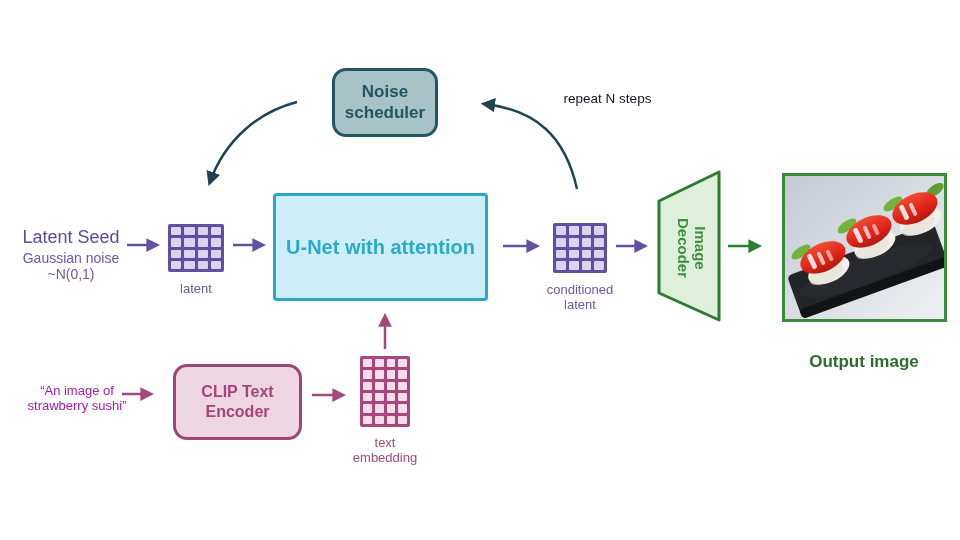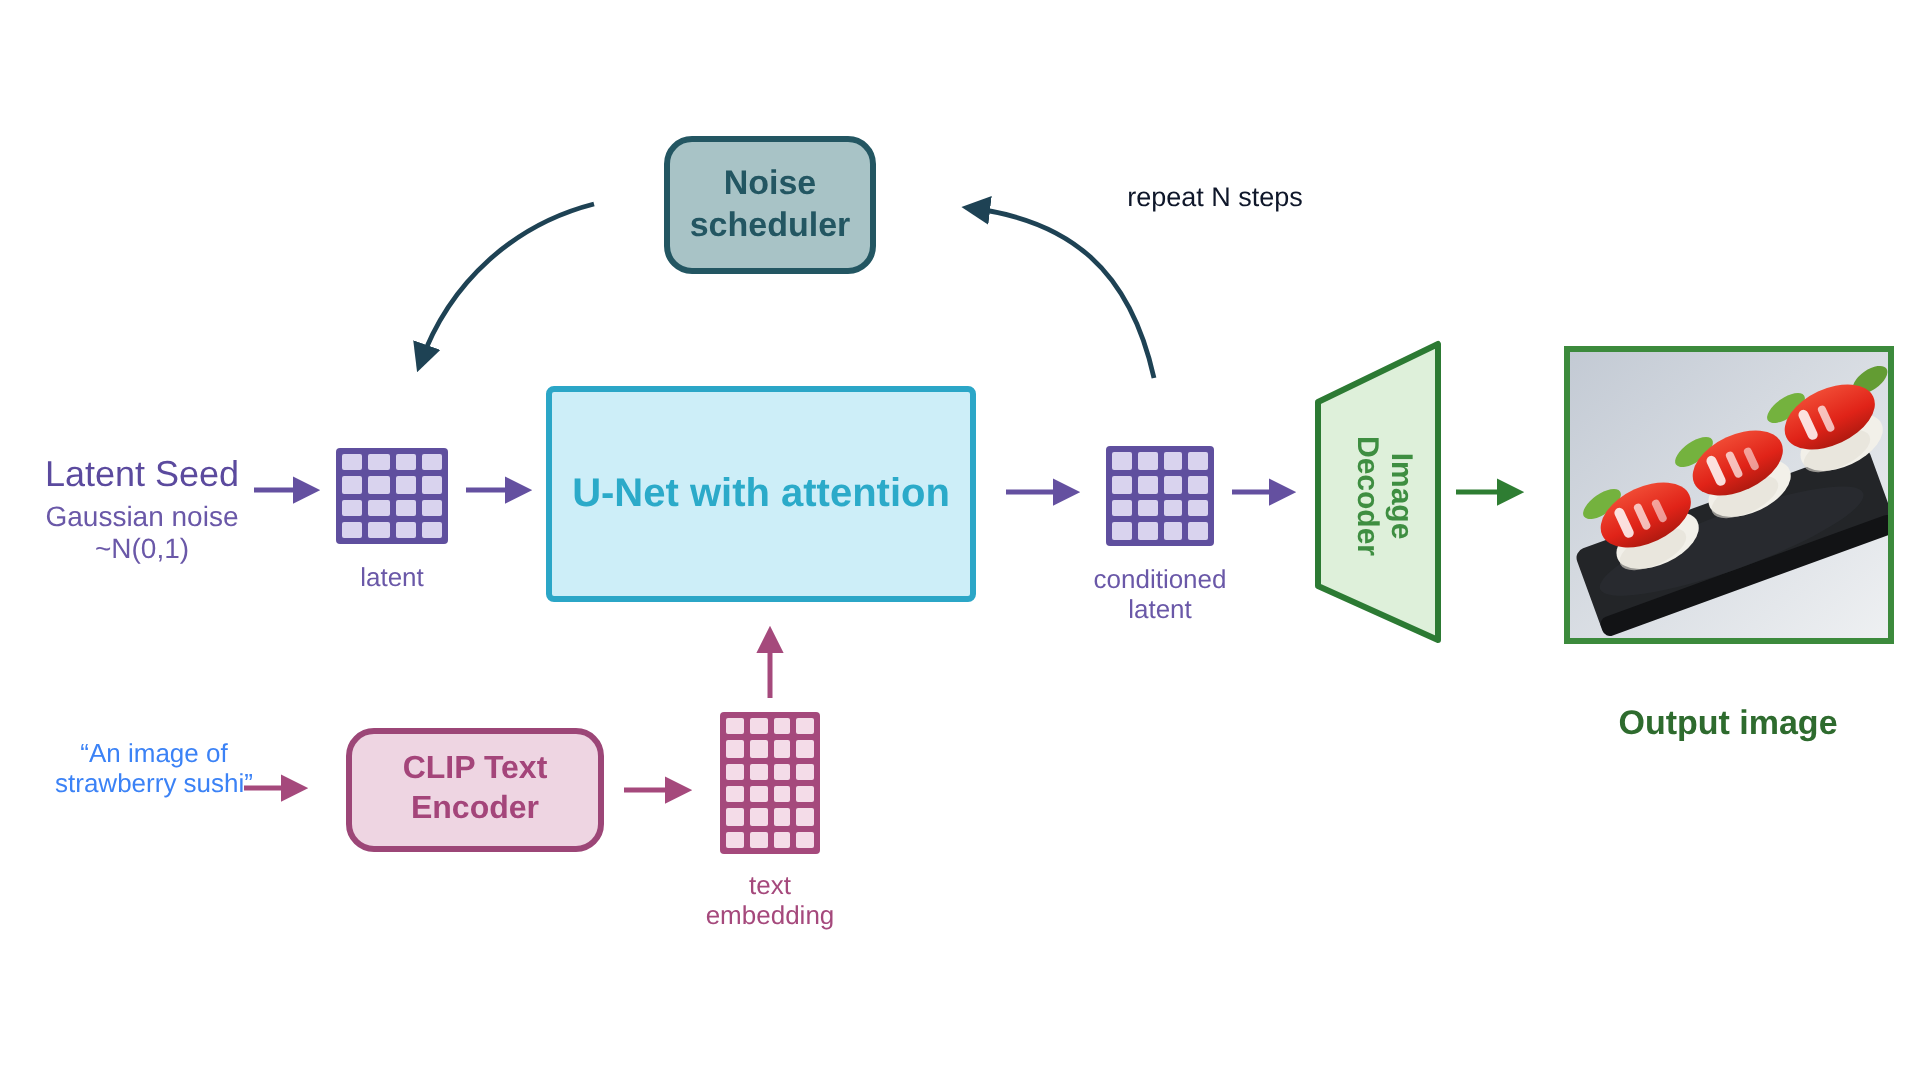--- a/index.html
+++ b/index.html
@@ -11,34 +11,34 @@
   .pre{white-space:pre-line;}
 
   
   .node{position:absolute;display:flex;align-items:center;justify-content:center;
         text-align:center;font-weight:bold;box-sizing:border-box;}
   .noise{left:332px;top:68px;width:106px;height:69px;background:#a8c3c6;
          border:3.5px solid #235662;border-radius:14px;color:#235662;
          font-size:17px;line-height:1.2;}
   .unet{left:273px;top:193px;width:215px;height:108px;background:#cdeef8;
         border:3px solid #2ba6c7;border-radius:4px;color:#2baac9;font-size:20px;text-align:right;}
-  .clip{left:173px;top:364px;width:129px;height:62px;background:#eed5e2;
+  .clip{left:173px;top:364px;width:129px;height:76px;background:#eed5e2;
         border:3px solid #9c4677;border-radius:14px;color:#a4457a;
         font-size:16px;line-height:1.25;}
 
   
   .repeat-label{position:absolute;left:540px;top:91px;width:135px;text-align:center;
                 font-size:13.5px;color:#0f172a;}
   .textblock{position:absolute;text-align:center;}
   .seed{left:10px;top:227px;width:122px;}
   .prompt{left:8px;top:368px;width:138px;}
   .title-purple{font-weight:normal;font-size:18px;color:#5b4a9e;}
   .sub-purple{font-size:14px;color:#6a58a8;line-height:1.15;margin-top:2px;}
   .title-rose{font-weight:bold;font-size:18px;color:#a33d72;}
-  .sub-rose{font-size:13px;color:#3b82f6;line-height:1.15;margin-top:2px;}
+  .sub-rose{font-size:13px;color:#a21caf;line-height:1.15;margin-top:16px;}
 
   
   .grid{position:absolute;display:grid;grid-template-columns:repeat(4,1fr);
         gap:3px;padding:3px;box-sizing:border-box;border-radius:2px;}
   .grid span{display:block;border-radius:1px;}
   .purple-grid{background:#5f4f9e;}
   .purple-grid span{background:#d9d3ee;}
   .rose-grid{background:#a5497c;}
   .rose-grid span{background:#f4dce8;}
   .latent-pos{left:168px;top:224px;width:56px;height:48px;}

